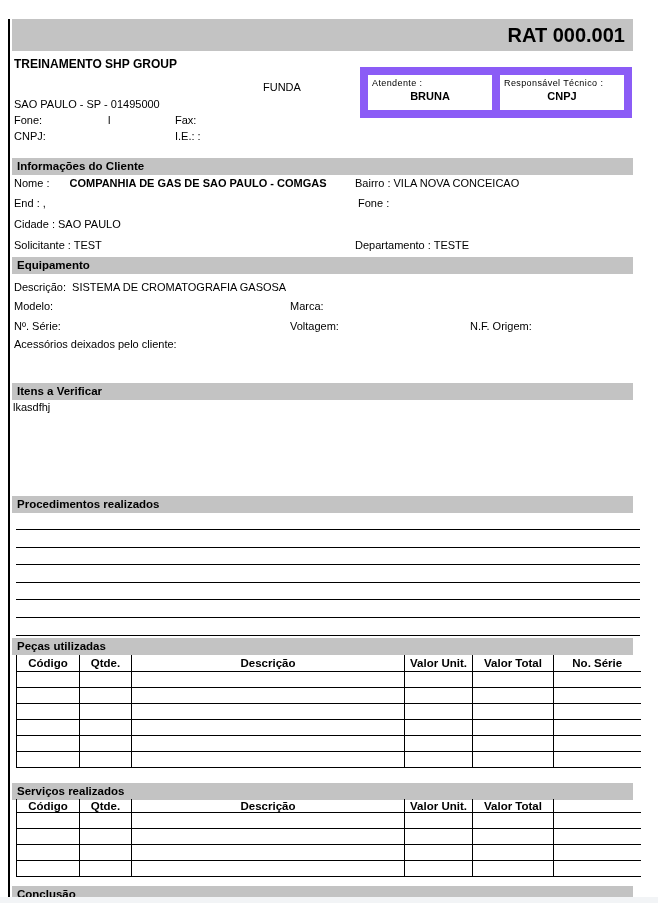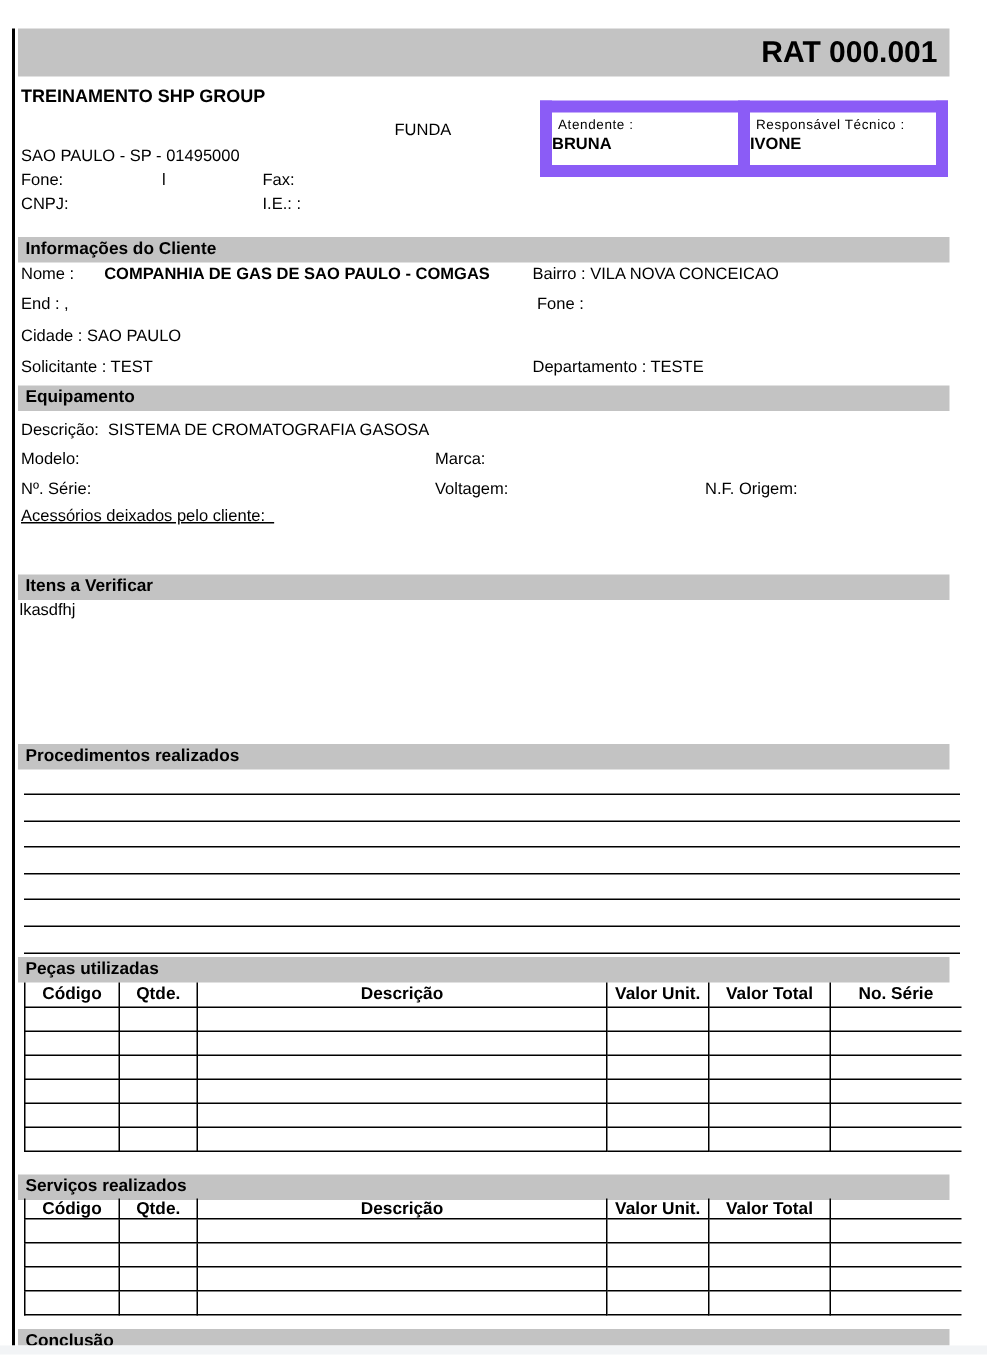--- a/index.html
+++ b/index.html
@@ -16,28 +16,28 @@
     padding-right:8px;box-sizing:border-box;
   }
   .bar{
     position:absolute;left:12px;width:621px;height:17px;background:#c3c3c3;
     font-weight:bold;font-size:11.5px;line-height:17px;padding-left:5px;
     box-sizing:border-box;white-space:pre;
   }
   .bar.clip{height:11px;overflow:hidden}
   .b12{font-weight:bold;font-size:12px}
   .val-b{font-weight:bold;margin-left:20px}
-  .underline{text-decoration:underline}
+  .underline{}
   .info-box{
     position:absolute;left:360px;top:67px;width:272px;border-collapse:collapse;
     table-layout:fixed;
   }
   .info-box td{border:8px solid #8b5cf6;width:50%;height:35px;vertical-align:top;padding:0}
   .cell-label{font-size:9px;padding:3px 0 0 4px;letter-spacing:.4px;white-space:pre}
-  .cell-value{font-weight:bold;font-size:11px;margin-top:2px;white-space:pre}
+  .cell-value{font-weight:bold;font-size:11px;text-align:center;margin-top:2px;white-space:pre}
   .cell-value.spread{letter-spacing:1.2px}
   .grid{
     position:absolute;left:16px;width:624px;border-collapse:collapse;table-layout:fixed;
   }
   .grid th,.grid td{border:1.6px solid #000;padding:0;overflow:hidden}
   .grid th{font-weight:bold;font-size:11.5px;height:16px;border-top:none;text-align:center}
   .grid td{height:15px}
   .grid th:last-child,.grid td:last-child{border-right:none}
   .grid.small th{height:13px}
   .rules{position:absolute;left:16px;top:529px;width:624px;height:110px}
@@ -64,21 +64,21 @@
 
 <table class="info-box">
   <tbody>
       <tr>
     <td>
       <div class="cell-label">Atendente :</div>
       <div class="cell-value">BRUNA</div>
     </td>
     <td>
       <div class="cell-label">Responsável Técnico :</div>
-      <div class="cell-value">IVONE</div>
+      <div class="cell-value">CNPJ</div>
     </td>
   </tr>
 </tbody>
   </table>
 
 <div class="bar" style="top:158px">Informações do Cliente</div>
 <div class="abs" style="left:14px;top:177px"><span>Nome :</span><span class="val-b">COMPANHIA DE GAS DE SAO PAULO - COMGAS</span></div>
 <div class="abs" style="left:355px;top:177px">Bairro : VILA NOVA CONCEICAO</div>
 <div class="abs" style="left:14px;top:197px">End : ,</div>
 <div class="abs" style="left:358px;top:197px">Fone :</div>

